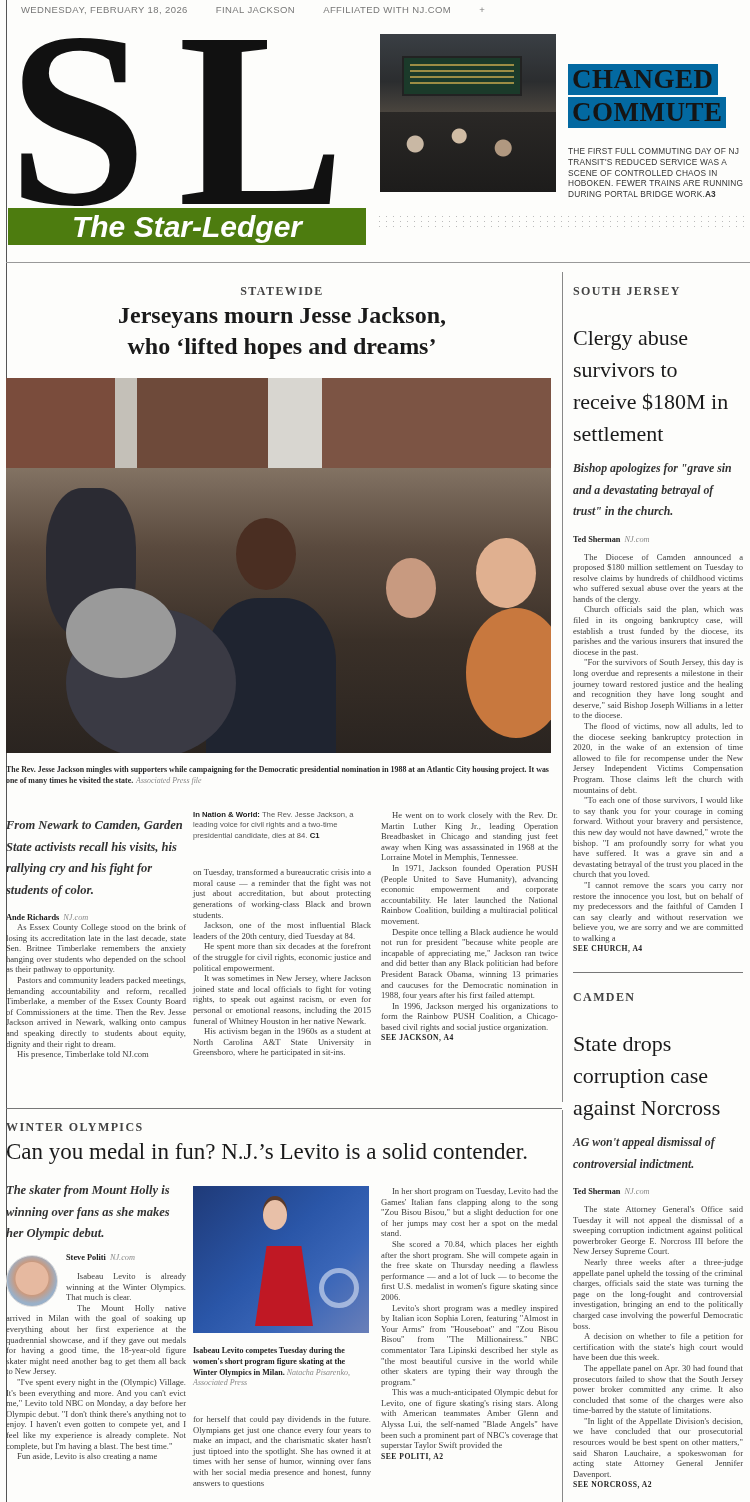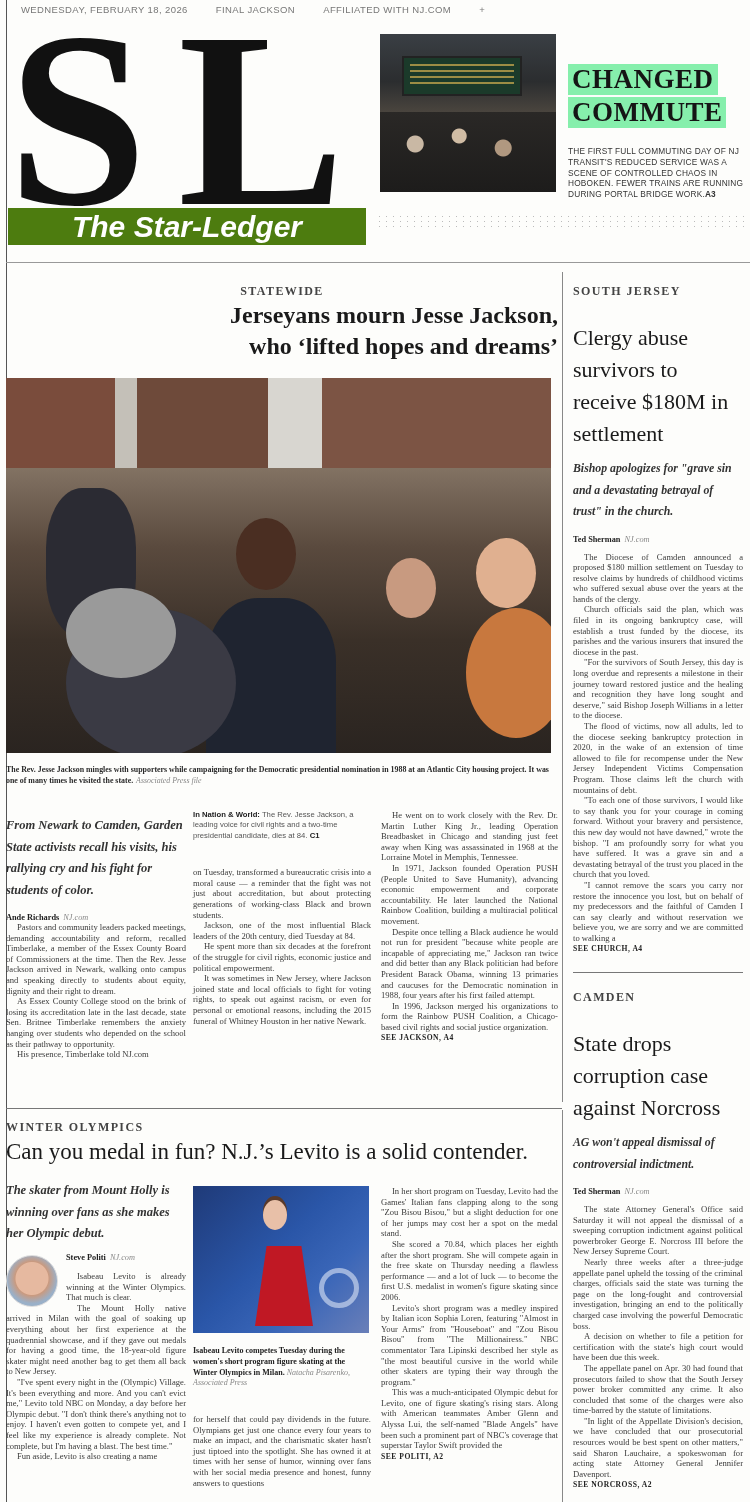--- a/index.html
+++ b/index.html
@@ -14,33 +14,33 @@
   .sl-letters .s { position:absolute; left: 0; top: -6px; }
   .sl-letters .l { position:absolute; left: 170px; top: -6px; }
   .flagbar { position: absolute; left: 0; top: 182px; width: 358px; height: 37px; background: #4d7c0f; color: #fff; text-align: center; font-family: Liberation Sans, sans-serif; font-weight: bold; font-size: 30px; line-height: 37px; font-style: italic; }
 
   
   .teaser-photo { position: absolute; left: 380px; top: 34px; width: 176px; height: 158px; background: linear-gradient(180deg, #3a3f44 0%, #2b2d2f 30%, #5b5246 60%, #3c3733 100%); overflow: hidden; }
   .teaser-photo .board { position:absolute; left: 22px; top: 22px; width: 120px; height: 40px; background: #1b3a2a; border: 2px solid #222; }
   .teaser-photo .board::after { content:""; position:absolute; left:6px; top:6px; right:6px; bottom:6px; background: repeating-linear-gradient(180deg, #d4b050 0 2px, transparent 2px 6px); opacity:.7;}
   .teaser-photo .crowd { position:absolute; left:0; bottom:0; width:100%; height:80px; background: radial-gradient(circle at 20% 40%, #c9b8a4 0 8px, transparent 9px), radial-gradient(circle at 45% 30%, #d0bca4 0 7px, transparent 8px), radial-gradient(circle at 70% 45%, #b09880 0 8px, transparent 9px), linear-gradient(180deg, #2a2826, #1d1c1b); }
   .teaser-title { position: absolute; left: 568px; top: 64px; width: 170px; }
-  .teaser-title div { display: inline-block; background: #86efac; font-family: "Liberation Serif", serif; font-weight: bold; font-size: 27px; line-height: 31px; color: #151515; padding: 0 4px; margin-bottom: 2px; letter-spacing: 0.5px; }
+  .teaser-title div { display: inline-block; background: #0369a1; font-family: "Liberation Serif", serif; font-weight: bold; font-size: 27px; line-height: 31px; color: #151515; padding: 0 4px; margin-bottom: 2px; letter-spacing: 0.5px; }
   .teaser-text { position: absolute; left: 568px; top: 146px; width: 176px; font-family: "Liberation Sans", sans-serif; font-size: 8.3px; line-height: 10.8px; color: #333; letter-spacing: 0.2px; text-transform: uppercase; }
   .teaser-text b { margin-left: 0; }
   .dots { position: absolute; left: 376px; top: 214px; width: 370px; height: 16px; background-image: radial-gradient(circle, #bbb 0.8px, transparent 1px); background-size: 7px 5px; }
 
   .hrule { position:absolute; height:1px; background:#777; }
   .vrule { position:absolute; width:1px; background:#888; }
 
   .kicker { font-family: Liberation Serif, serif; font-weight: bold; font-size: 12px; letter-spacing: 1.4px; color: #444; }
 
   
   .main-kicker { position:absolute; left: 6px; top: 284px; width: 552px; text-align:center; }
-  .main-head { position:absolute; left: 6px; top: 300px; width: 552px; text-align:right; font-family:"Liberation Serif", serif; font-weight:bold; font-size: 24px; line-height: 31px; color:#1a1a1a; }
+  .main-head { position:absolute; left: 6px; top: 300px; width: 552px; text-align:center; font-family:"Liberation Serif", serif; font-weight:bold; font-size: 24px; line-height: 31px; color:#1a1a1a; }
   .main-photo { position:absolute; left: 6px; top: 378px; width: 545px; height: 375px; overflow:hidden; background: linear-gradient(180deg, #6a5a4e 0%, #8a7a6a 20%, #5a4a3e 45%, #3a3028 70%, #2a2420 100%); }
   .main-photo .bldg { position:absolute; left:0; top:0; width:100%; height:90px; background: linear-gradient(90deg, #7a4c3c 0 20%, #c4c0b8 20% 24%, #6e4a3a 24% 48%, #d8d6d0 48% 58%, #7c5444 58% 100%); }
   .main-photo .face { position:absolute; border-radius:50%; }
   .main-cap { position:absolute; left: 6px; top: 764px; width: 545px; font-family:"Liberation Serif", serif; font-weight:bold; font-size: 7.9px; line-height: 11px; color:#2a2a2a; }
   .main-cap i { font-weight: normal; color:#888; margin-left:3px; }
 
   .deck { font-family:"Liberation Serif", serif; font-style: italic; font-weight: bold; font-size: 12.5px; line-height: 21.5px; color:#333; }
   .byline { font-family:"Liberation Serif", serif; font-weight:bold; font-size: 8.3px; color:#222; }
   .byline i { font-weight:normal; color:#888; margin-left:4px; }
   .body { font-family:"Liberation Serif", serif; font-size: 8.6px; line-height: 10.6px; color:#3a3a3a; text-align: justify; hyphens: auto; }
@@ -131,35 +131,36 @@
   <div class="face" style="left:470px; top:160px; width:60px; height:70px; background:#e0b090;"></div>
 </div>
 <div class="main-cap">
   <span>The Rev. Jesse Jackson mingles with supporters while campaigning for the Democratic presidential nomination in 1988 at an Atlantic City housing project. It was one of many times he visited the state.</span><i>Associated Press file</i>
 </div>
 
 <div class="col1">
   <div class="deck">From Newark to Camden, Garden State activists recall his visits, his rallying cry and his fight for students of color.</div>
   <div class="byline"><span>Ande Richards</span><i>NJ.com</i></div>
   <div class="body">
+    <p>As Essex County College stood on the brink of losing its accreditation late in the last decade, state Sen. Britnee Timberlake remembers the anxiety hanging over students who depended on the school as their pathway to opportunity.</p>
     <p>Pastors and community leaders packed meetings, demanding accountability and reform, recalled Timberlake, a member of the Essex County Board of Commissioners at the time. Then the Rev. Jesse Jackson arrived in Newark, walking onto campus and speaking directly to students about equity, dignity and their right to dream.</p>
-    <p>As Essex County College stood on the brink of losing its accreditation late in the last decade, state Sen. Britnee Timberlake remembers the anxiety hanging over students who depended on the school as their pathway to opportunity.</p>
     <p>His presence, Timberlake told NJ.com</p>
   </div>
 </div>
 
 <div class="col2">
   <div class="teaser-nation">
     <b>In Nation &amp; World:</b> <span>The Rev. Jesse Jackson, a leading voice for civil rights and a two-time presidential candidate, dies at 84.</span> <b>C1</b>
   </div>
   <div class="body">
     <p class="noind">on Tuesday, transformed a bureaucratic crisis into a moral cause — a reminder that the fight was not just about accreditation, but about protecting generations of working-class Black and brown students.</p>
     <p>Jackson, one of the most influential Black leaders of the 20th century, died Tuesday at 84.</p>
     <p>He spent more than six decades at the forefront of the struggle for civil rights, economic justice and political empowerment.</p>
     <p>It was sometimes in New Jersey, where Jackson joined state and local officials to fight for voting rights, to speak out against racism, or even for personal or emotional reasons, including the 2015 funeral of Whitney Houston in her native Newark.</p>
+    <p>His activism began in the 1960s as a student at North Carolina A&amp;T State University in Greensboro, where he participated in sit-ins.</p>
   </div>
 </div>
 
 <div class="col3">
   <div class="body">
     <p>He went on to work closely with the Rev. Dr. Martin Luther King Jr., leading Operation Breadbasket in Chicago and standing just feet away when King was assassinated in 1968 at the Lorraine Motel in Memphis, Tennessee.</p>
     <p>In 1971, Jackson founded Operation PUSH (People United to Save Humanity), advancing economic empowerment and corporate accountability. He later launched the National Rainbow Coalition, building a multiracial political movement.</p>
     <p>Despite once telling a Black audience he would not run for president "because white people are incapable of appreciating me," Jackson ran twice and did better than any Black politician had before President Barack Obama, winning 13 primaries and caucuses for the Democratic nomination in 1988, four years after his first failed attempt.</p>
     <p>In 1996, Jackson merged his organizations to form the Rainbow PUSH Coalition, a Chicago-based civil rights and social justice organization.</p>
   </div>
@@ -181,21 +182,21 @@
   </div>
   <div class="jump">SEE CHURCH, A4</div>
 </div>
 
 <div class="rc" style="top:990px;">
   <div class="kicker">CAMDEN</div>
   <div class="head">State drops corruption case against Norcross</div>
   <div class="deck">AG won't appeal dismissal of controversial indictment.</div>
   <div class="byline"><span>Ted Sherman</span><i>NJ.com</i></div>
   <div class="body">
-    <p>The state Attorney General's Office said Saturday it will not appeal the dismissal of a sweeping corruption indictment against political powerbroker George E. Norcross III before the New Jersey Supreme Court.</p>
+    <p>The state Attorney General's Office said Tuesday it will not appeal the dismissal of a sweeping corruption indictment against political powerbroker George E. Norcross III before the New Jersey Supreme Court.</p>
     <p>Nearly three weeks after a three-judge appellate panel upheld the tossing of the criminal charges, officials said the state was turning the page on the long-fought and controversial investigation, bringing an end to the politically charged case involving the powerful Democratic boss.</p>
     <p>A decision on whether to file a petition for certification with the state's high court would have been due this week.</p>
     <p>The appellate panel on Apr. 30 had found that prosecutors failed to show that the South Jersey power broker committed any crime. It also concluded that some of the charges were also time-barred by the statute of limitations.</p>
     <p>"In light of the Appellate Division's decision, we have concluded that our prosecutorial resources would be best spent on other matters," said Sharon Lauchaire, a spokeswoman for acting state Attorney General Jennifer Davenport.</p>
   </div>
   <div class="jump">SEE NORCROSS, A2</div>
 </div>
 
 <div class="oly-kicker kicker">WINTER OLYMPICS</div>
 <div class="oly-head">Can you medal in fun? N.J.’s Levito is a solid contender.</div>

